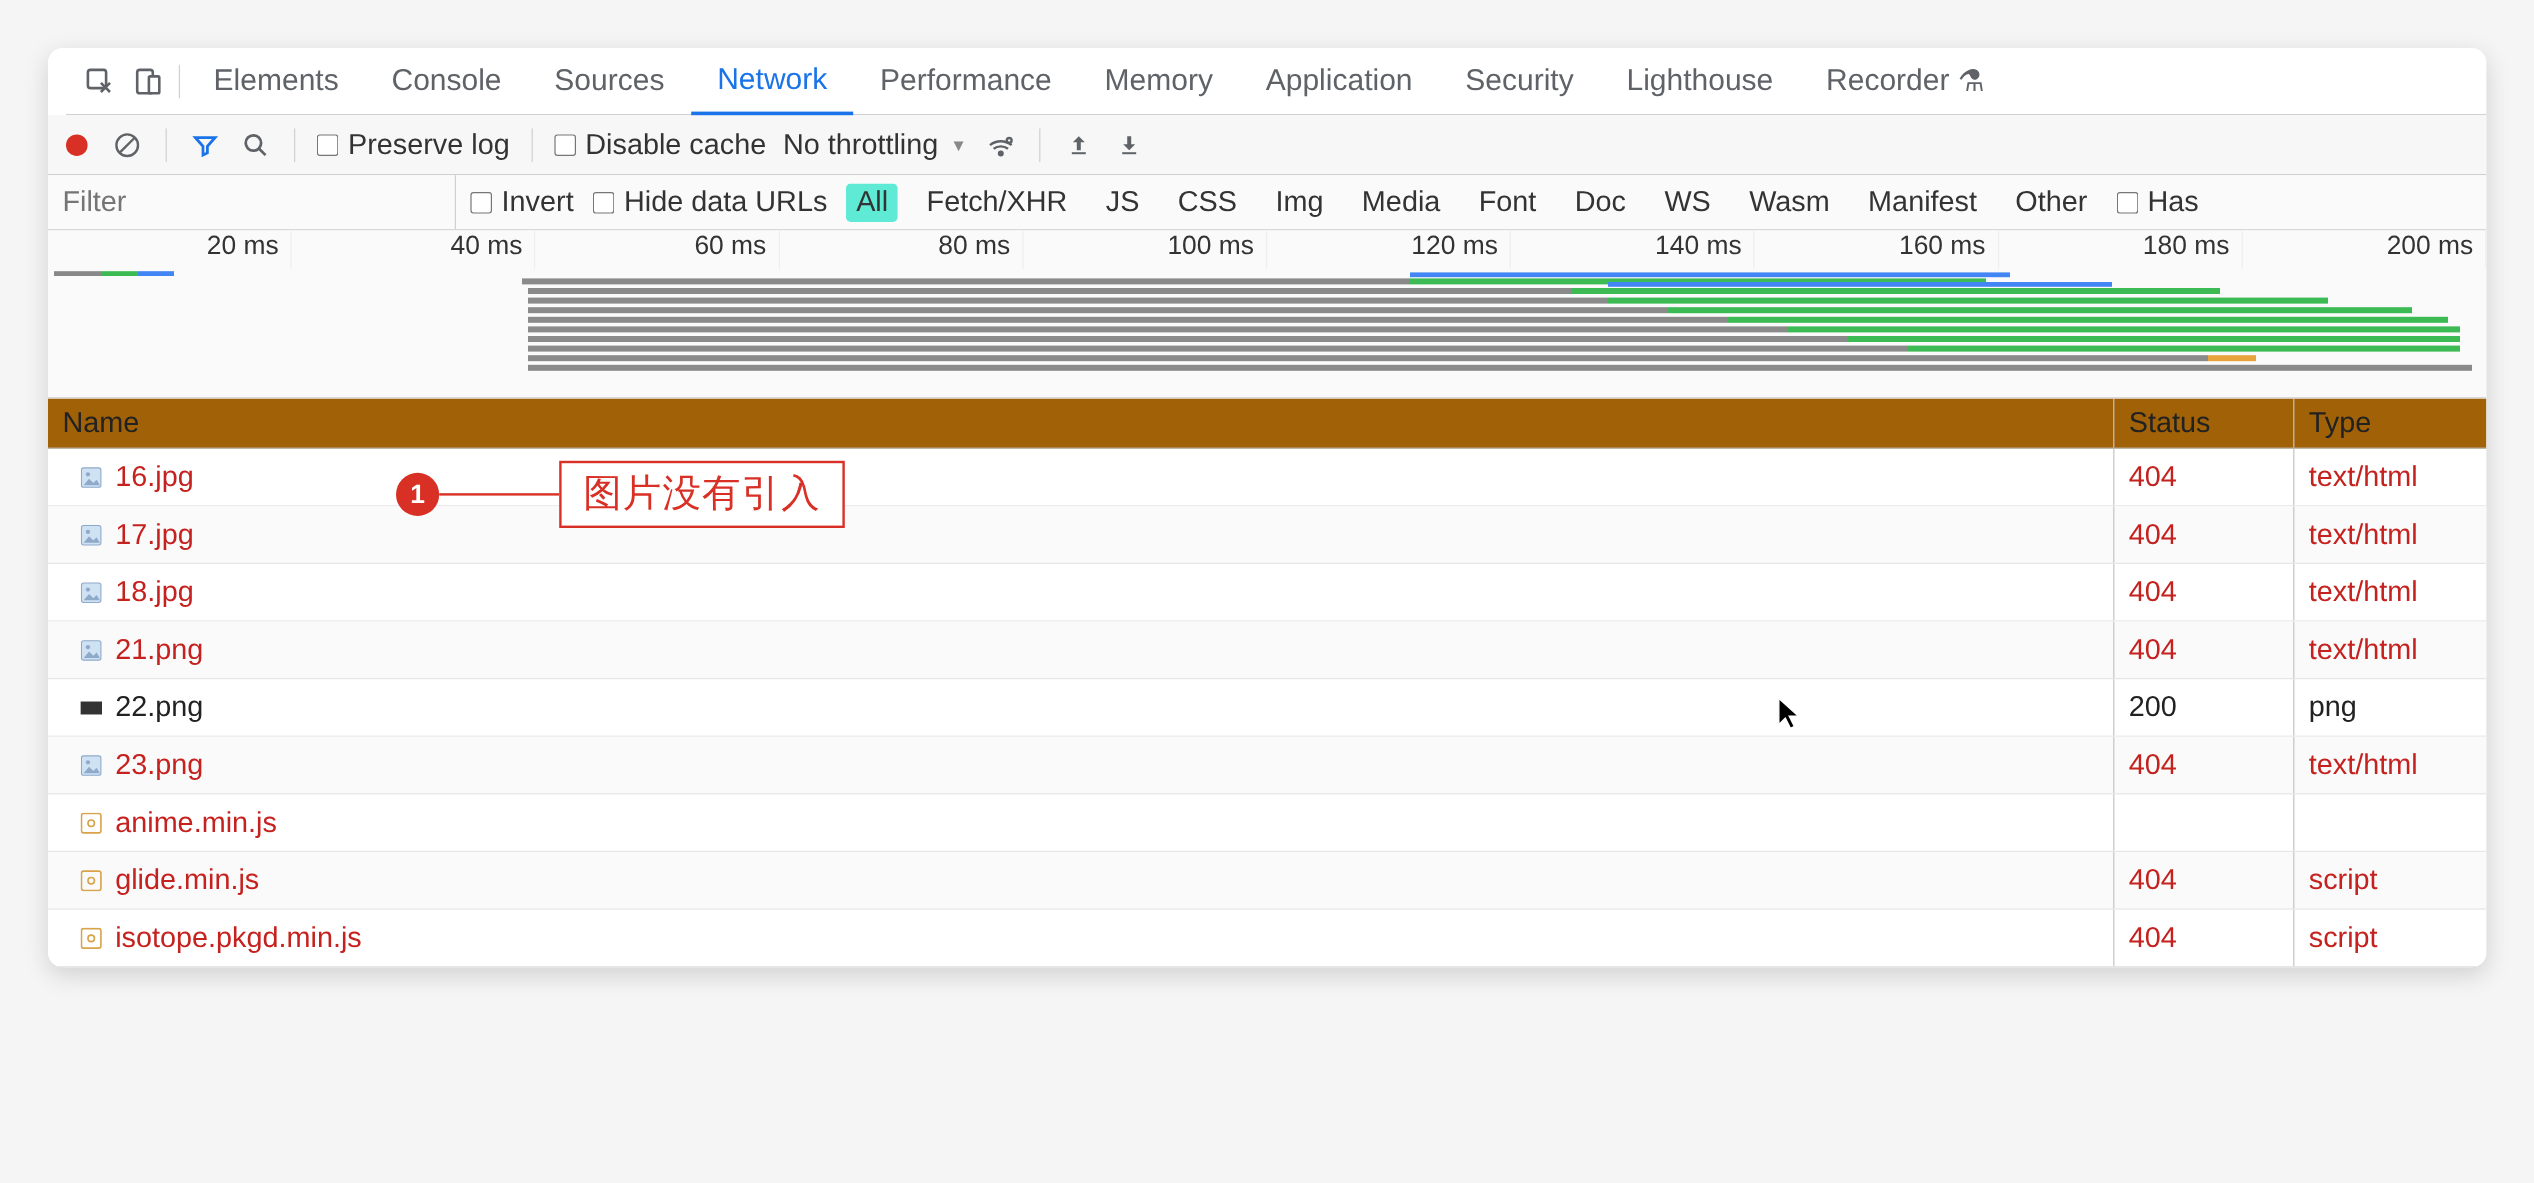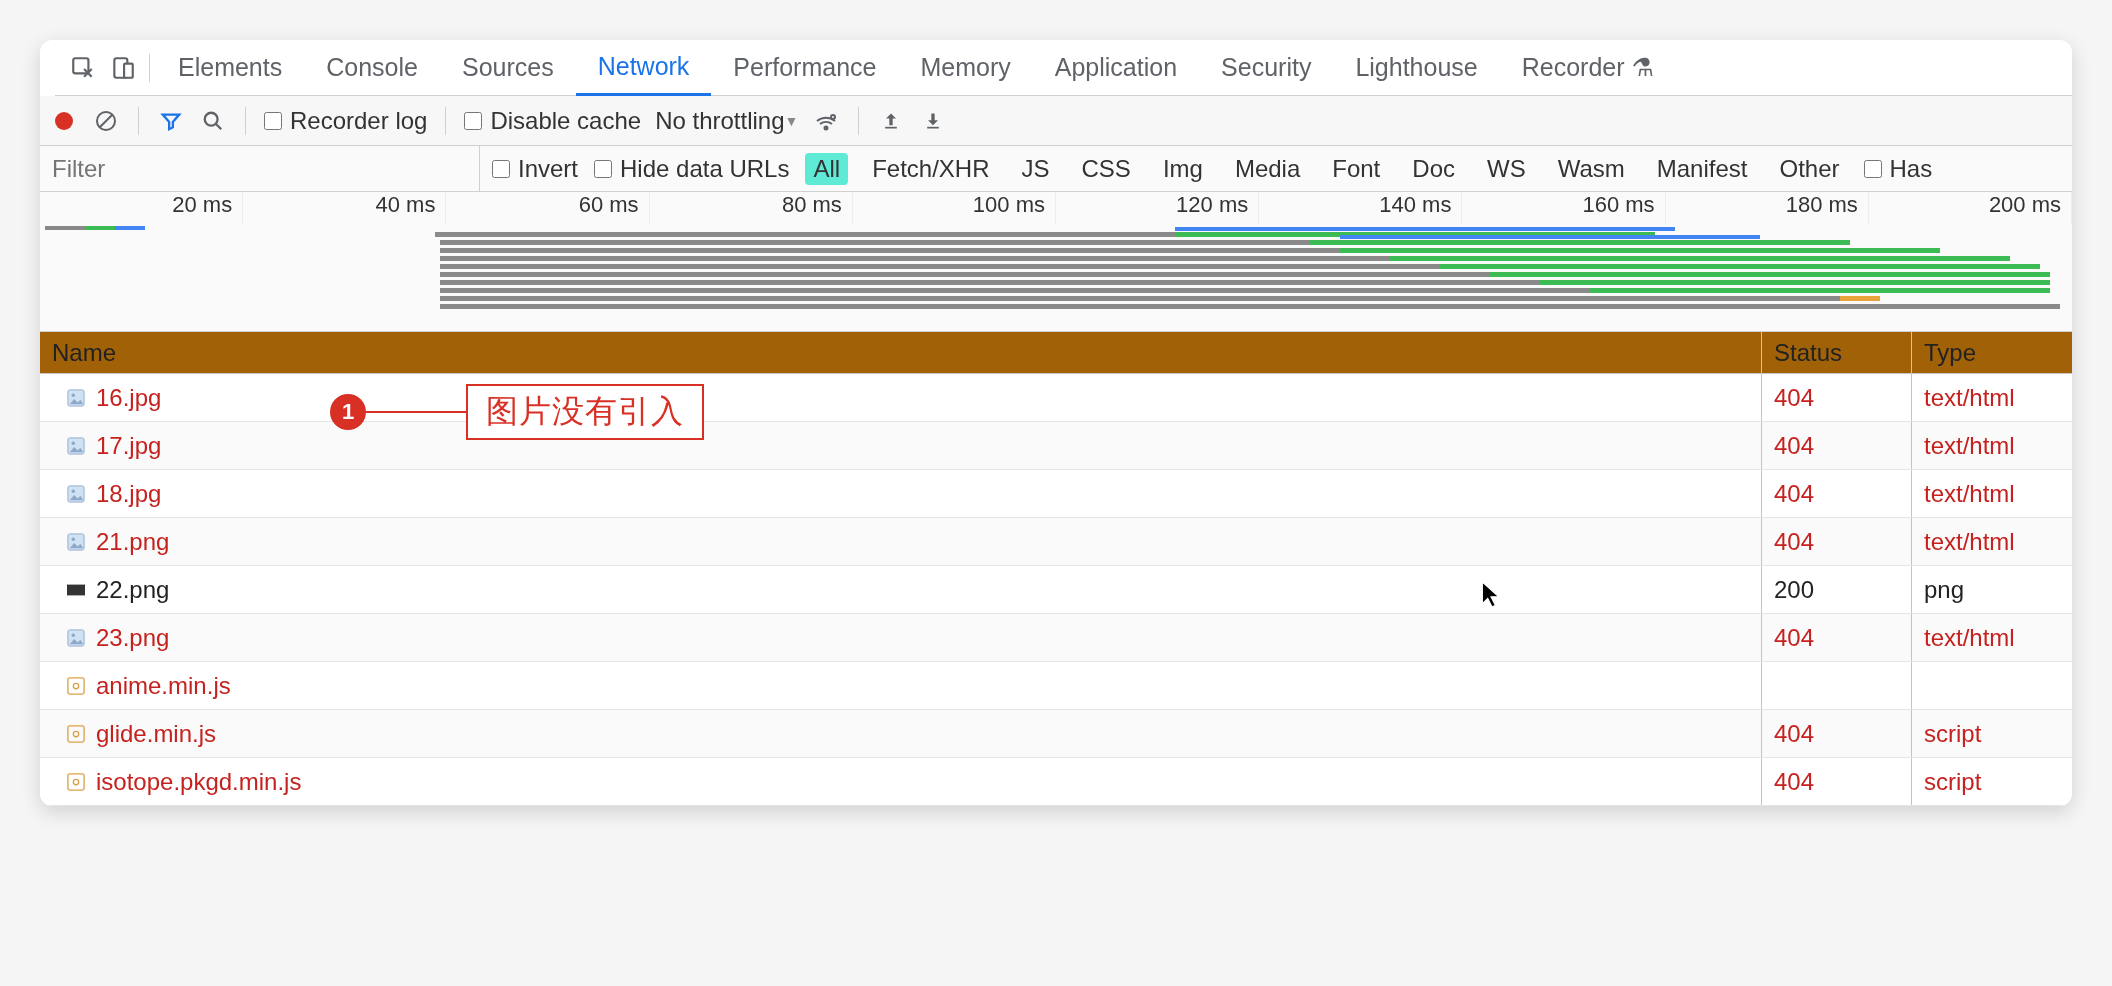--- a/index.html
+++ b/index.html
@@ -30,27 +30,27 @@
 .toolbar {
   display:flex; align-items:center; height:50px; padding:0 10px; gap:14px;
   border-bottom:1px solid #d0d0d0; background:#f7f7f7;
 }
 .record-dot { width:18px; height:18px; border-radius:50%; background:#d93025; }
 .tool-icon { width:28px; height:28px; display:flex; align-items:center; justify-content:center; color:#5f6368; cursor:pointer; }
 .tool-icon.blue { color:#1a73e8; }
 .toolbar .divider { width:1px; height:28px; background:#d0d0d0; margin:0 4px; }
 .chk { display:flex; align-items:center; gap:8px; font-size:24px; color:#333; }
 .chk input { width:18px; height:18px; }
-.throttle { display:flex; align-items:center; font-size:24px; color:#333; }
+.throttle { display:flex; align-items:center; gap:10px; font-size:24px; color:#333; }
 .throttle .caret { color:#888; font-size:14px; }
 
 .filter-bar {
   display:flex; align-items:center; height:46px; border-bottom:1px solid #d0d0d0; background:#fafafa;
 }
-.filter-input { width:440px; height:100%; padding:0 12px; font-size:24px; color:#606060; border:none; border-right:1px solid #d0d0d0; background:transparent; outline:none; }
+.filter-input { width:340px; height:100%; padding:0 12px; font-size:24px; color:#606060; border:none; border-right:1px solid #d0d0d0; background:transparent; outline:none; }
 .filter-opts { display:flex; align-items:center; gap:16px; padding:0 12px; font-size:24px; color:#333; flex-wrap:nowrap; overflow:hidden; }
 .type-pill { padding:2px 8px; border-radius:4px; cursor:pointer; }
 .type-pill.active { background:#5eead4; }
 
 .timeline { height:140px; border-bottom:1px solid #d0d0d0; background:#fafafa; position:relative; overflow:hidden; }
 .time-ticks { display:flex; height:32px; font-size:22px; color:#333; }
 .time-ticks span { flex:1; text-align:right; padding-right:10px; border-right:1px solid #eee; }
 .waterfall-svg { position:absolute; top:32px; left:0; width:100%; height:108px; }
 
 .req-header { display:flex; height:42px; border-bottom:1px solid #c4c4c4; background:#a16207; font-size:24px; color:#222; align-items:center; }
@@ -125,21 +125,21 @@
     </div>
     <div class="tool-icon">
       <svg width="22" height="22" viewBox="0 0 24 24" fill="none" stroke="#5f6368" stroke-width="2.5">
           <circle cx="10" cy="10" r="7"></circle>
           <line x1="15" y1="15" x2="21" y2="21"></line>
         </svg>
     </div>
     <div class="divider"></div>
     <label class="chk">
         <input type="checkbox" style="">
-        <span>Recorder log</span>
+        <span>Preserve log</span>
       </label>
     <div class="divider"></div>
     <label class="chk">
         <input type="checkbox" style="">
         <span>Disable cache</span>
       </label>
     <div class="throttle">
       <span>No throttling</span>
         <span class="caret">▼</span>
     </div>

